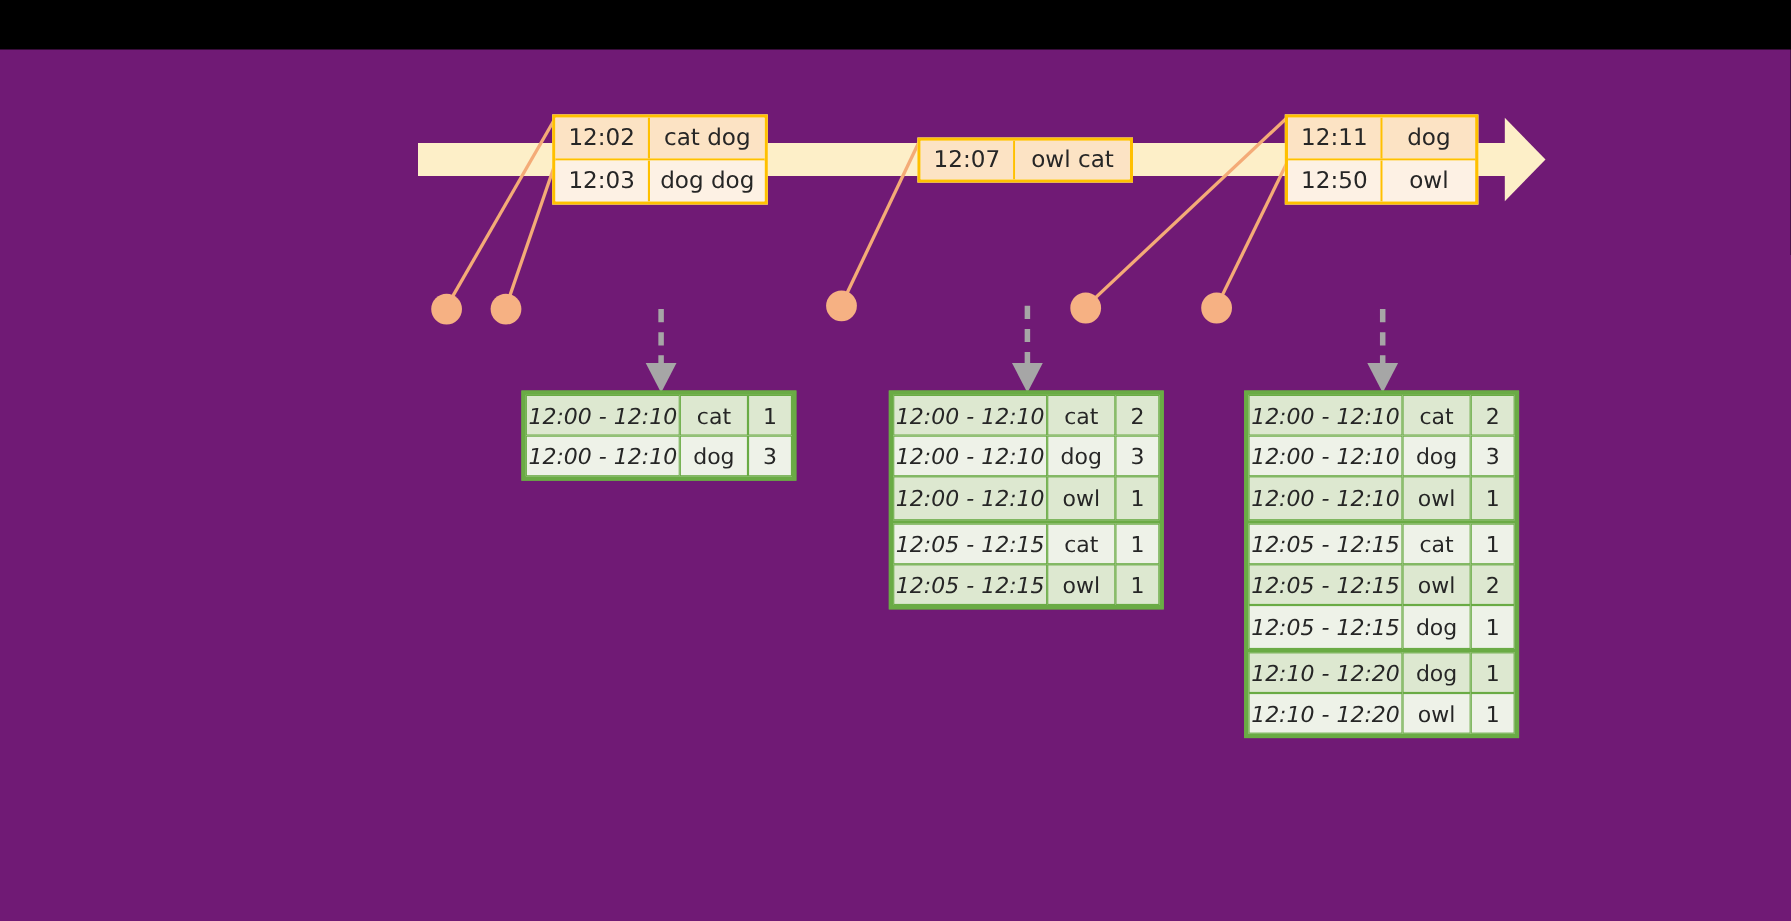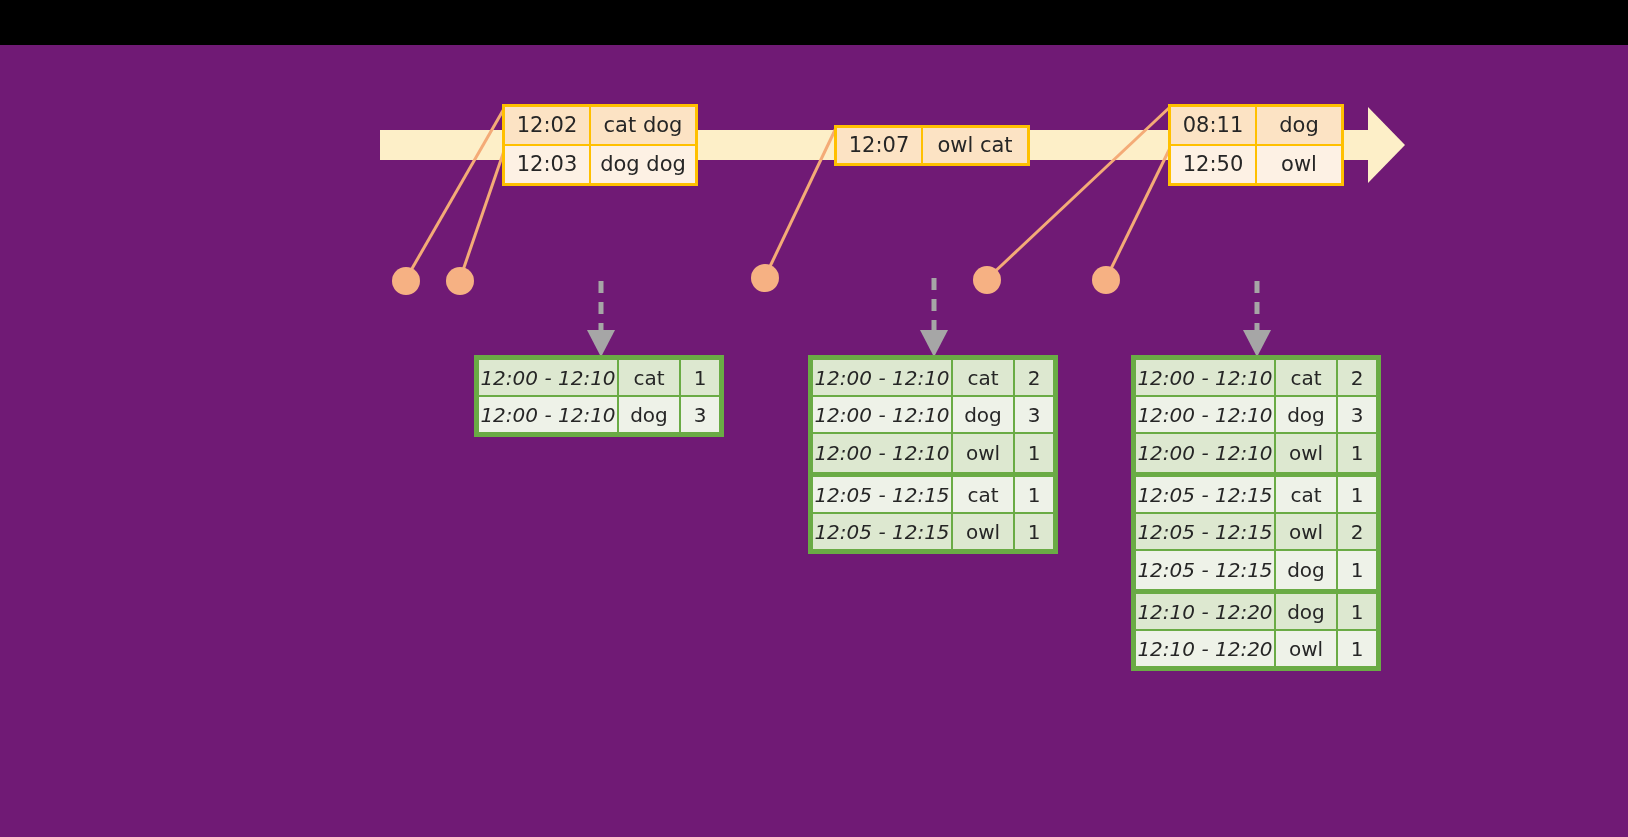--- a/index.html
+++ b/index.html
@@ -167,21 +167,21 @@
 
   <div class="event-box" style="left:834px; top:80px; width:196px; height:41px;">
     <div class="event-row shade-a">
       <div class="ev-cell ev-time">12:07</div>
       <div class="ev-cell ev-words">owl cat</div>
     </div>
   </div>
 
   <div class="event-box" style="left:1168px; top:59px; width:176px; height:82px;">
     <div class="event-row shade-a">
-      <div class="ev-cell ev-time">08:11</div>
+      <div class="ev-cell ev-time">12:11</div>
       <div class="ev-cell ev-words">dog</div>
     </div>
     <div class="event-row shade-b">
       <div class="ev-cell ev-time">12:50</div>
       <div class="ev-cell ev-words">owl</div>
     </div>
   </div>
 
   <div class="result-table" style="left:474px; top:310px; width:250px;">
     <div class="res-row shade-a">

